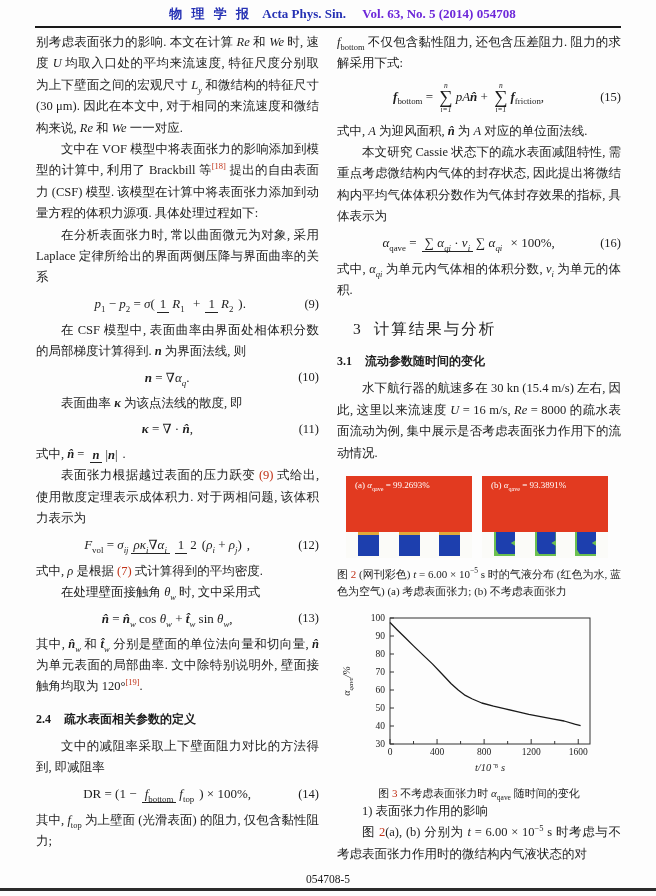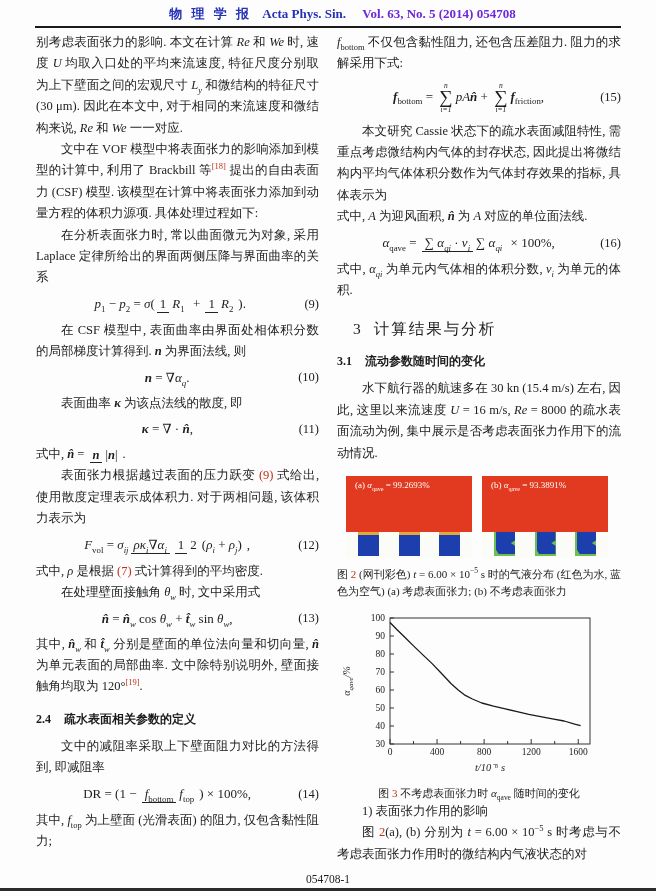--- a/index.html
+++ b/index.html
@@ -124,22 +124,22 @@
           <span class="slim">n</span>
           <span class="sig">∑</span>
           <span class="slim">i=1</span>
         </span><span class="it">pA</span><span class="bit">n̂</span><span> + </span><span class="bigsum">
           <span class="slim">n</span>
           <span class="sig">∑</span>
           <span class="slim">i=1</span>
         </span><span class="bit">f</span><sub>friction</sub><span>,</span></span>
     <span class="eqnum">(15)</span>
   </div>
+  <p class="body"><span>式中, </span><span class="it">A</span><span> 为迎风面积, </span><span class="bit">n̂</span><span> 为 </span><span class="it">A</span><span> 对应的单位面法线.</span></p>
   <p class="body ind"><span>本文研究 Cassie 状态下的疏水表面减阻特性, 需重点考虑微结构内气体的封存状态, 因此提出将微结构内平均气体体积分数作为气体封存效果的指标, 具体表示为</span></p>
-  <p class="body"><span>式中, </span><span class="it">A</span><span> 为迎风面积, </span><span class="bit">n̂</span><span> 为 </span><span class="it">A</span><span> 对应的单位面法线.</span></p>
   <div class="eqrow">
     <span class="eqbody"><span class="it">α</span><sub>qave</sub><span> = </span><span class="frac">
           <span class="num"><span>∑ </span><span class="it">α</span><sub class="it">qi</sub><span> · </span><span class="it">v</span><sub class="it">i</sub></span>
           <span class="den"><span>∑ </span><span class="it">α</span><sub class="it">qi</sub></span>
         </span><span> × 100%,</span></span>
     <span class="eqnum">(16)</span>
   </div>
   <p class="body"><span>式中, </span><span class="it">α</span><sub class="it">qi</sub><span> 为单元内气体相的体积分数, </span><span class="it">v</span><sub class="it">i</sub><span> 为单元的体积.</span></p>
   <div class="sech3">
     <span class="no">3</span><span>计算结果与分析</span>
@@ -208,14 +208,14 @@
         <polyline points="53.0,10.5 60.1,17.7 68.3,25.8 76.5,33.9 85.9,42.9 95.4,51.9 104.8,61.8 114.2,71.7 121.2,78.0 128.3,83.4 135.4,87.0 144.8,91.0 156.5,94.2 168.3,96.9 180.1,99.6 191.8,102.3 203.6,104.6 215.4,106.8 227.1,109.0 237.7,112.2 243.6,113.6" fill="none" stroke="#1a1a1a" stroke-width="1.3" stroke-linejoin="round"></polyline>
         <text x="153" y="159" text-anchor="middle" font-size="10.5" font-style="italic" fill="#222" font-family="Liberation Serif, serif">t/10⁻⁶ s</text>
         <text x="13" y="69" text-anchor="middle" font-size="10" fill="#222" font-family="Liberation Serif, serif" font-style="italic" transform="rotate(-90 13 69)"><tspan>α</tspan><tspan dy="2.5" font-size="7">qave</tspan><tspan dy="-2.5" font-size="10">/%</tspan></text>
       </svg></div>
   <p class="cap3"><span>图 </span><span class="red">3</span><span>   不考虑表面张力时 </span><span class="it">α</span><sub>qave</sub><span> 随时间的变化</span></p>
 
   <p class="body ind"><span>1) 表面张力作用的影响</span></p>
   <p class="body ind"><span>图 </span><span class="red">2</span><span>(a), (b) 分别为 </span><span class="it">t</span><span> = 6.00 × 10</span><sup>−5</sup><span> s 时考虑与不考虑表面张力作用时的微结构内气液状态的对</span></p>
 </div>
 
-<div class="footer">054708-1</div>
+<div class="footer">054708-5</div>
 <div class="botline"></div>
 
 </body></html>

